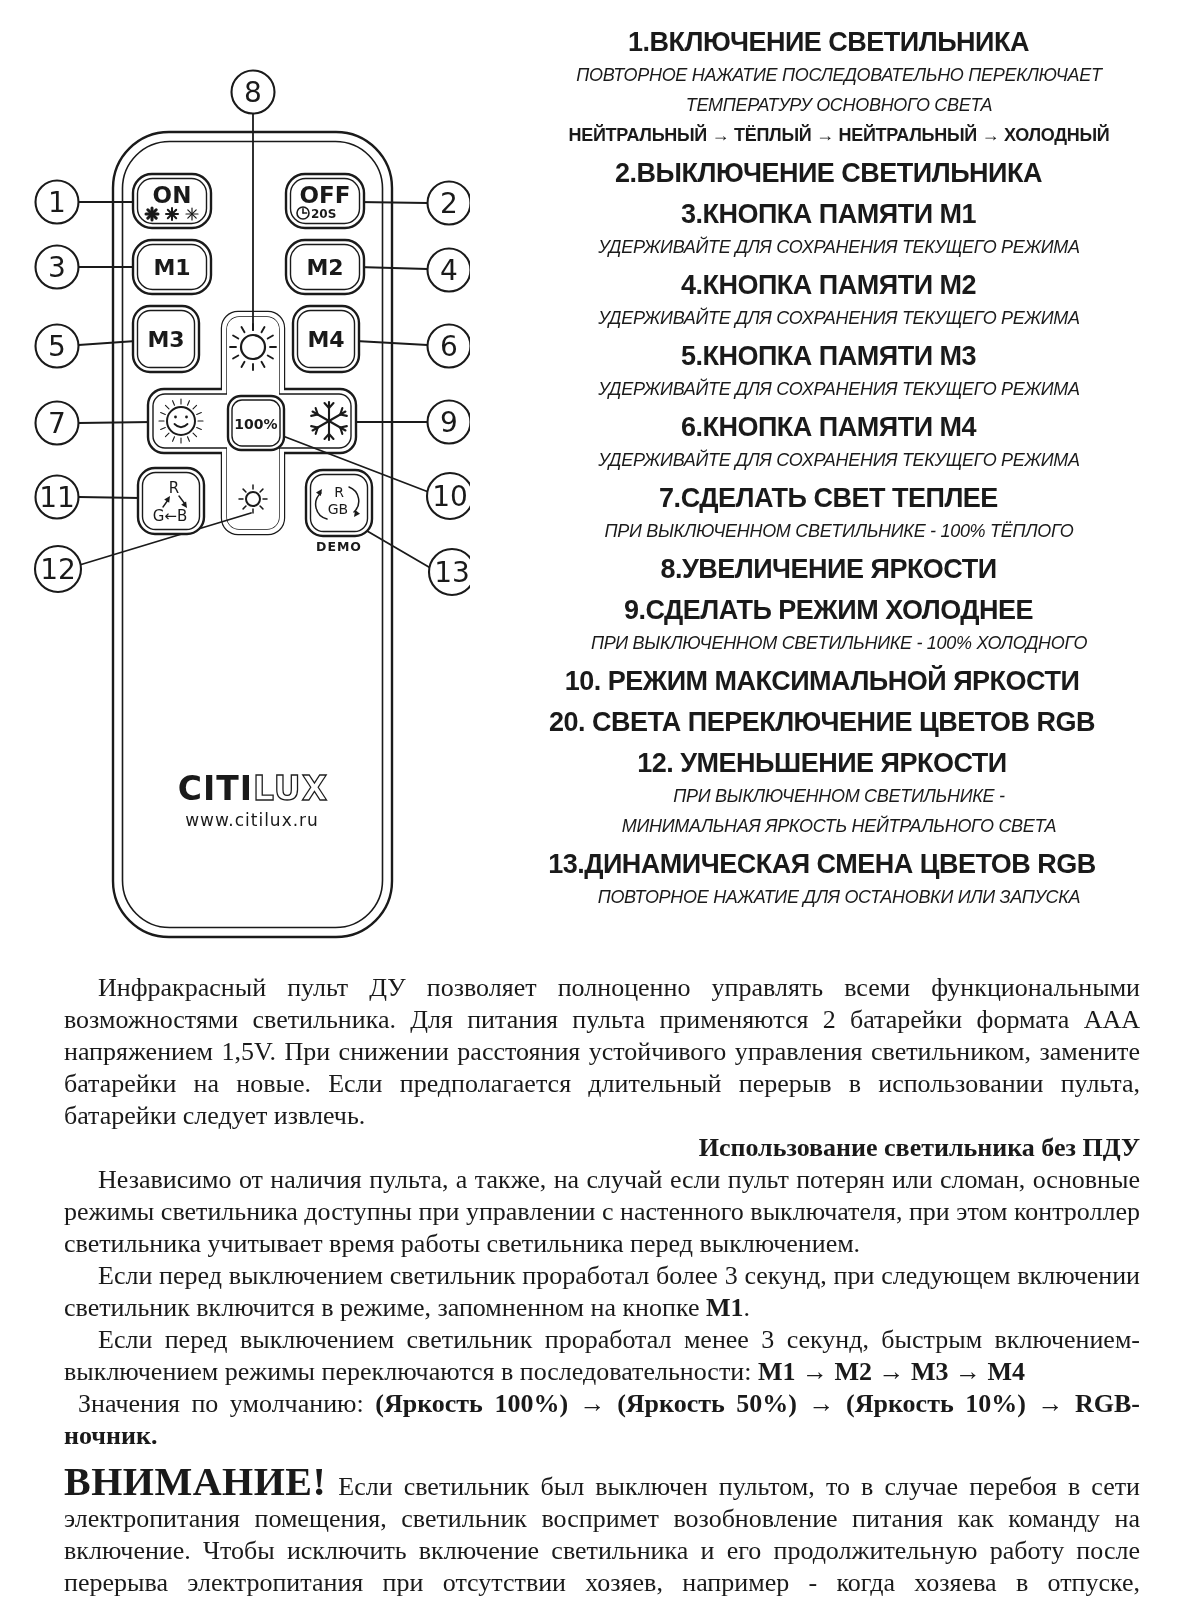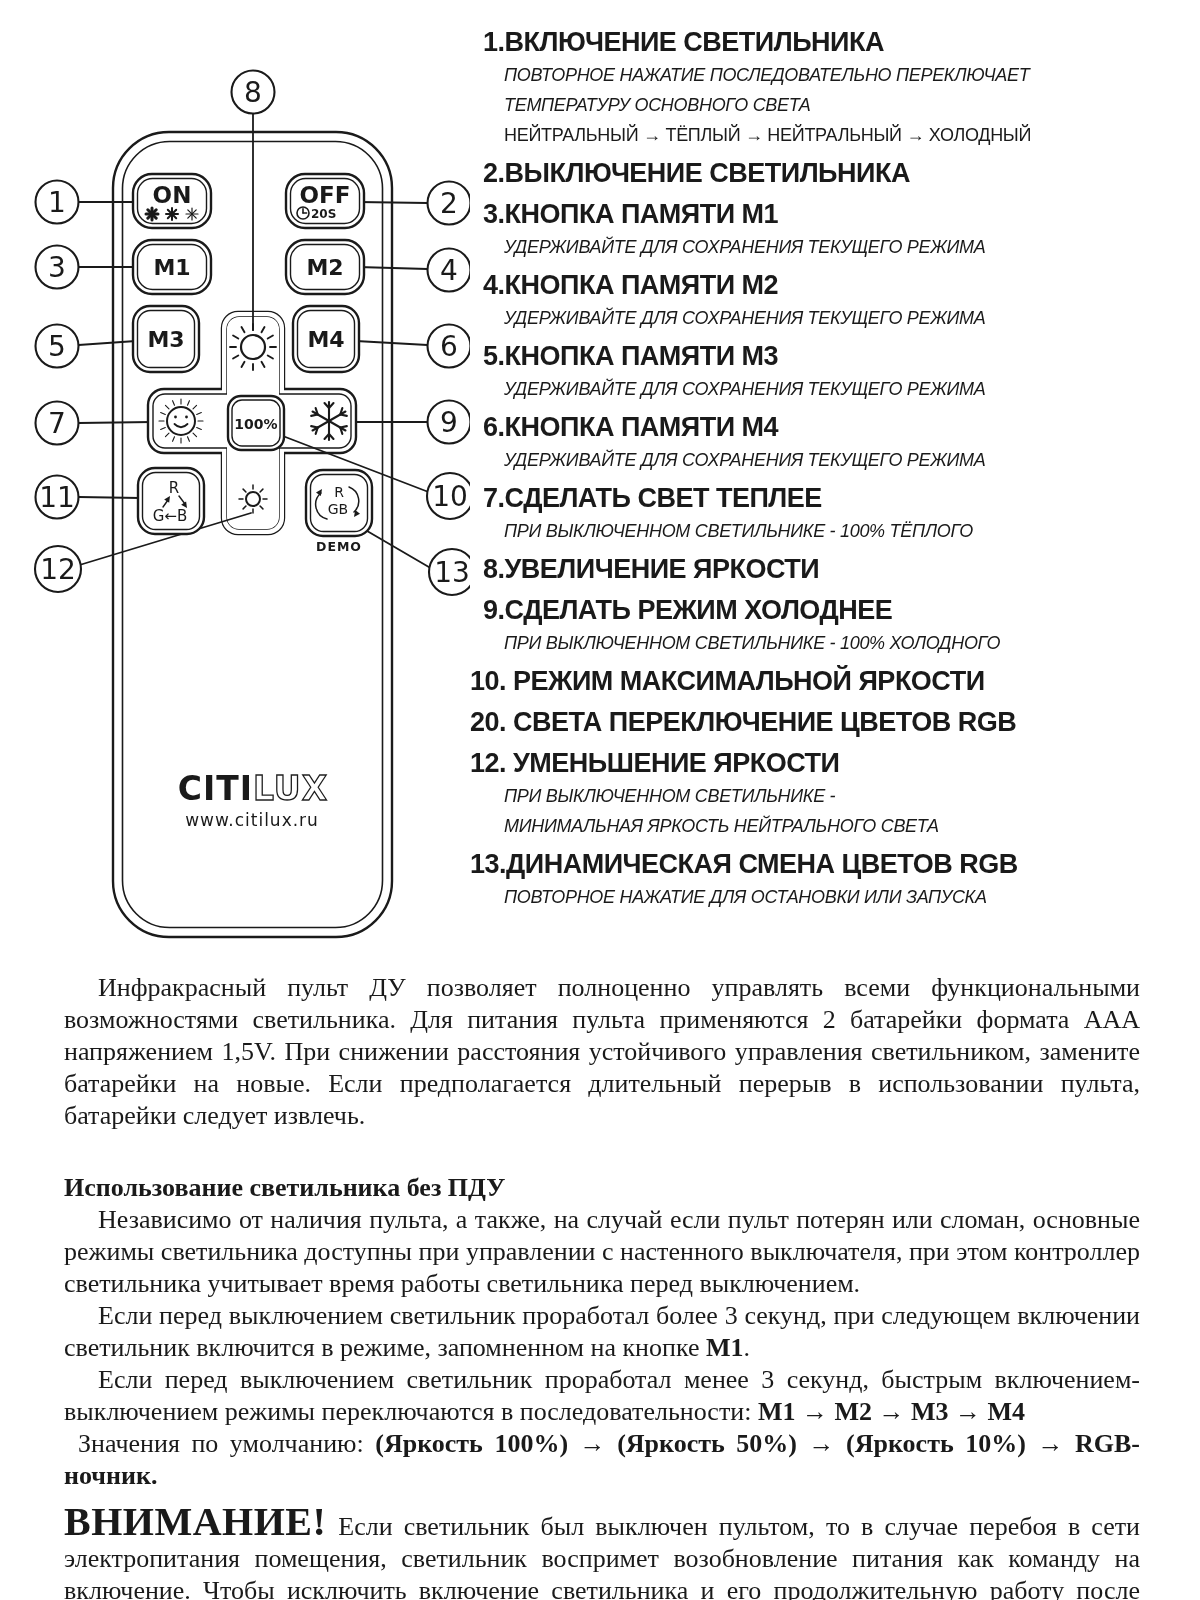--- a/index.html
+++ b/index.html
@@ -1,35 +1,35 @@
 <!DOCTYPE html>
 <html><head>
 <meta charset="utf-8">
 <style>
   html,body{margin:0;padding:0;}
   body{width:1200px;height:1600px;position:relative;background:#ffffff;overflow:hidden;
        font-family:"Liberation Sans",sans-serif;color:#1a1a1a;}
   #remote-svg{position:absolute;left:0;top:0;}
   
   #instructions{position:absolute;left:458px;top:24px;width:716px;}
-  .instr-item{padding-left:25px;margin-bottom:5px;}
+  .instr-item{padding-left:25px;margin-bottom:5px;text-align:center;}
   .instr-item:nth-child(n+10){padding-left:12px;}
   .instr-title{font-weight:bold;font-size:27px;line-height:36px;white-space:nowrap;letter-spacing:-0.5px;}
   .instr-num{white-space:pre;}
   .instr-desc{font-size:18px;line-height:30px;margin-left:21px;white-space:nowrap;letter-spacing:-0.3px;}
   .instr-item:nth-child(n+10) .instr-desc{margin-left:34px;}
   .instr-desc.italic{font-style:italic;}
-  .instr-desc.bold{font-weight:normal;font-style:normal;}
+  .instr-desc.bold{font-weight:bold;font-style:normal;}
   
   #bottom-text{position:absolute;left:64px;top:972px;width:1076px;
                font-family:"Liberation Serif",serif;font-size:26px;line-height:32px;}
   .bp{margin:0;text-align:justify;}
   .bp.body{text-indent:34px;}
   .bp.body-small{text-indent:14px;}
-  .bp.heading{text-align:left;font-weight:bold;text-indent:0;margin-top:40px;}
+  .bp.heading{text-align:right;font-weight:bold;text-indent:0;}
   .bp.attention{margin-top:14px;}
   .b{font-weight:bold;}
   .attention-word{font-weight:bold;font-size:40px;letter-spacing:0.5px;margin-right:12px;}
 </style>
 </head>
 <body>
 
 <svg id="remote-svg" width="470" height="960" viewBox="0 0 470 960" fill="none" stroke="#1a1a1a" stroke-linecap="round">
 
   <g>

